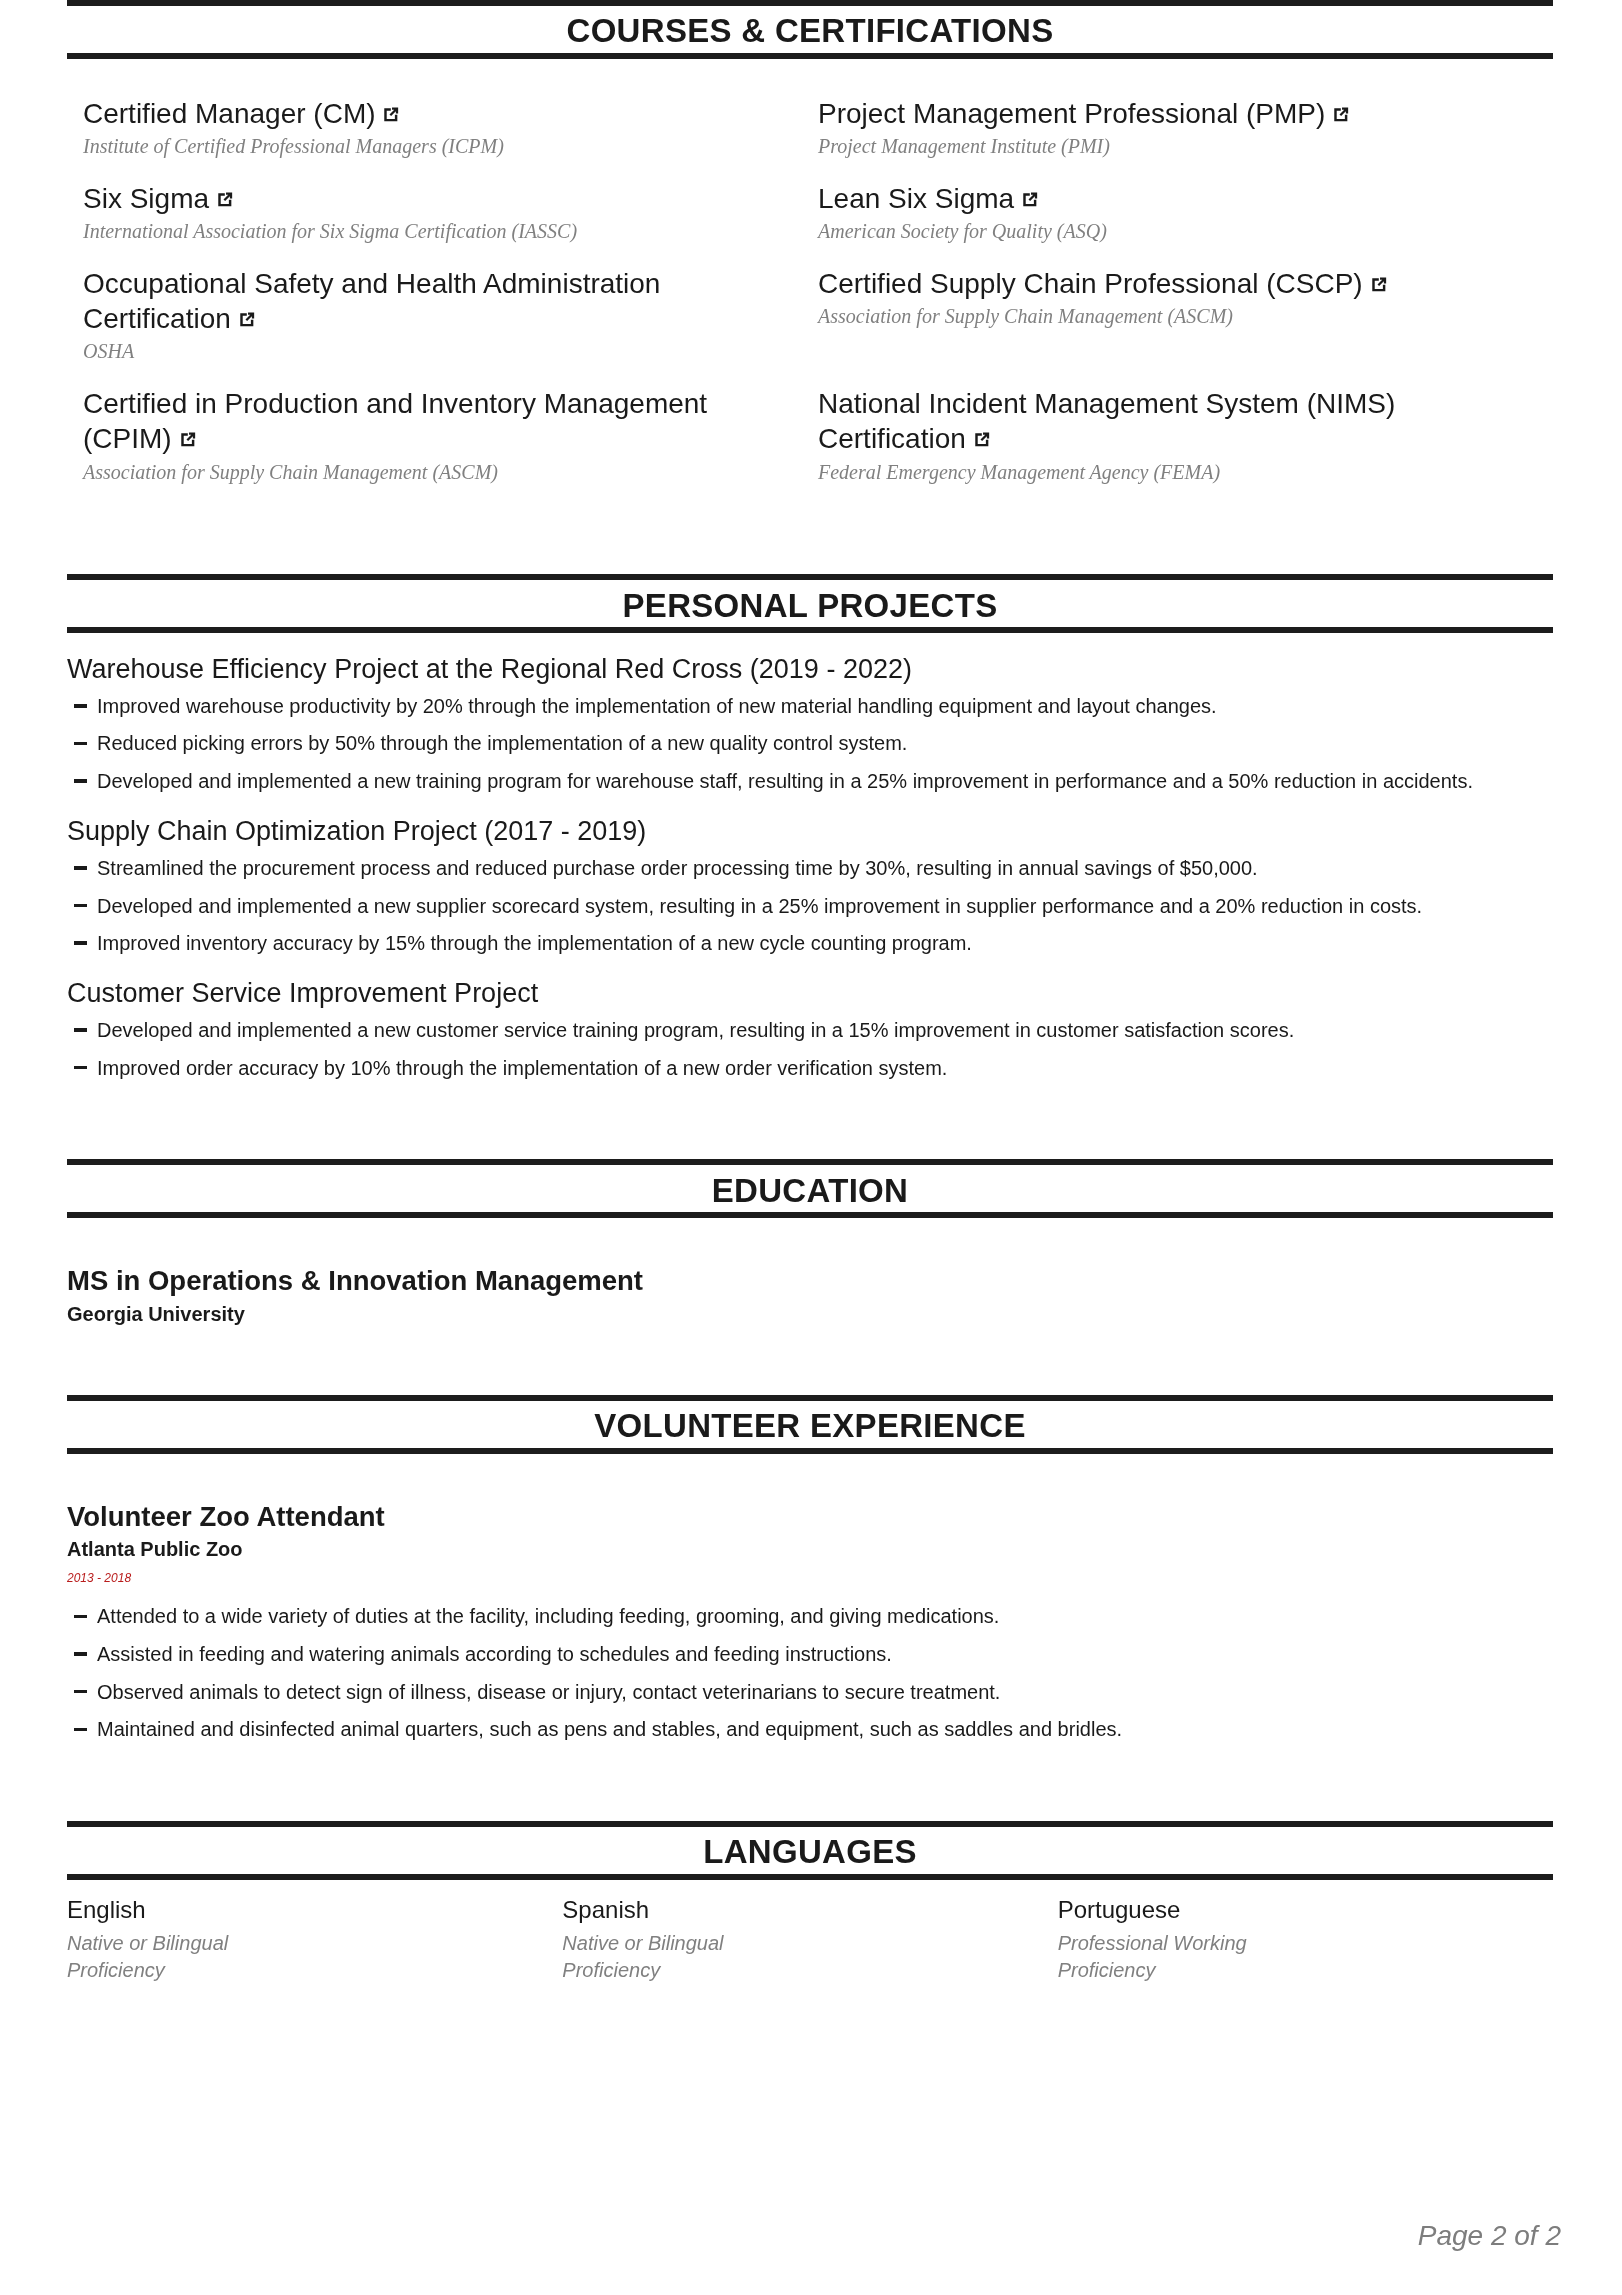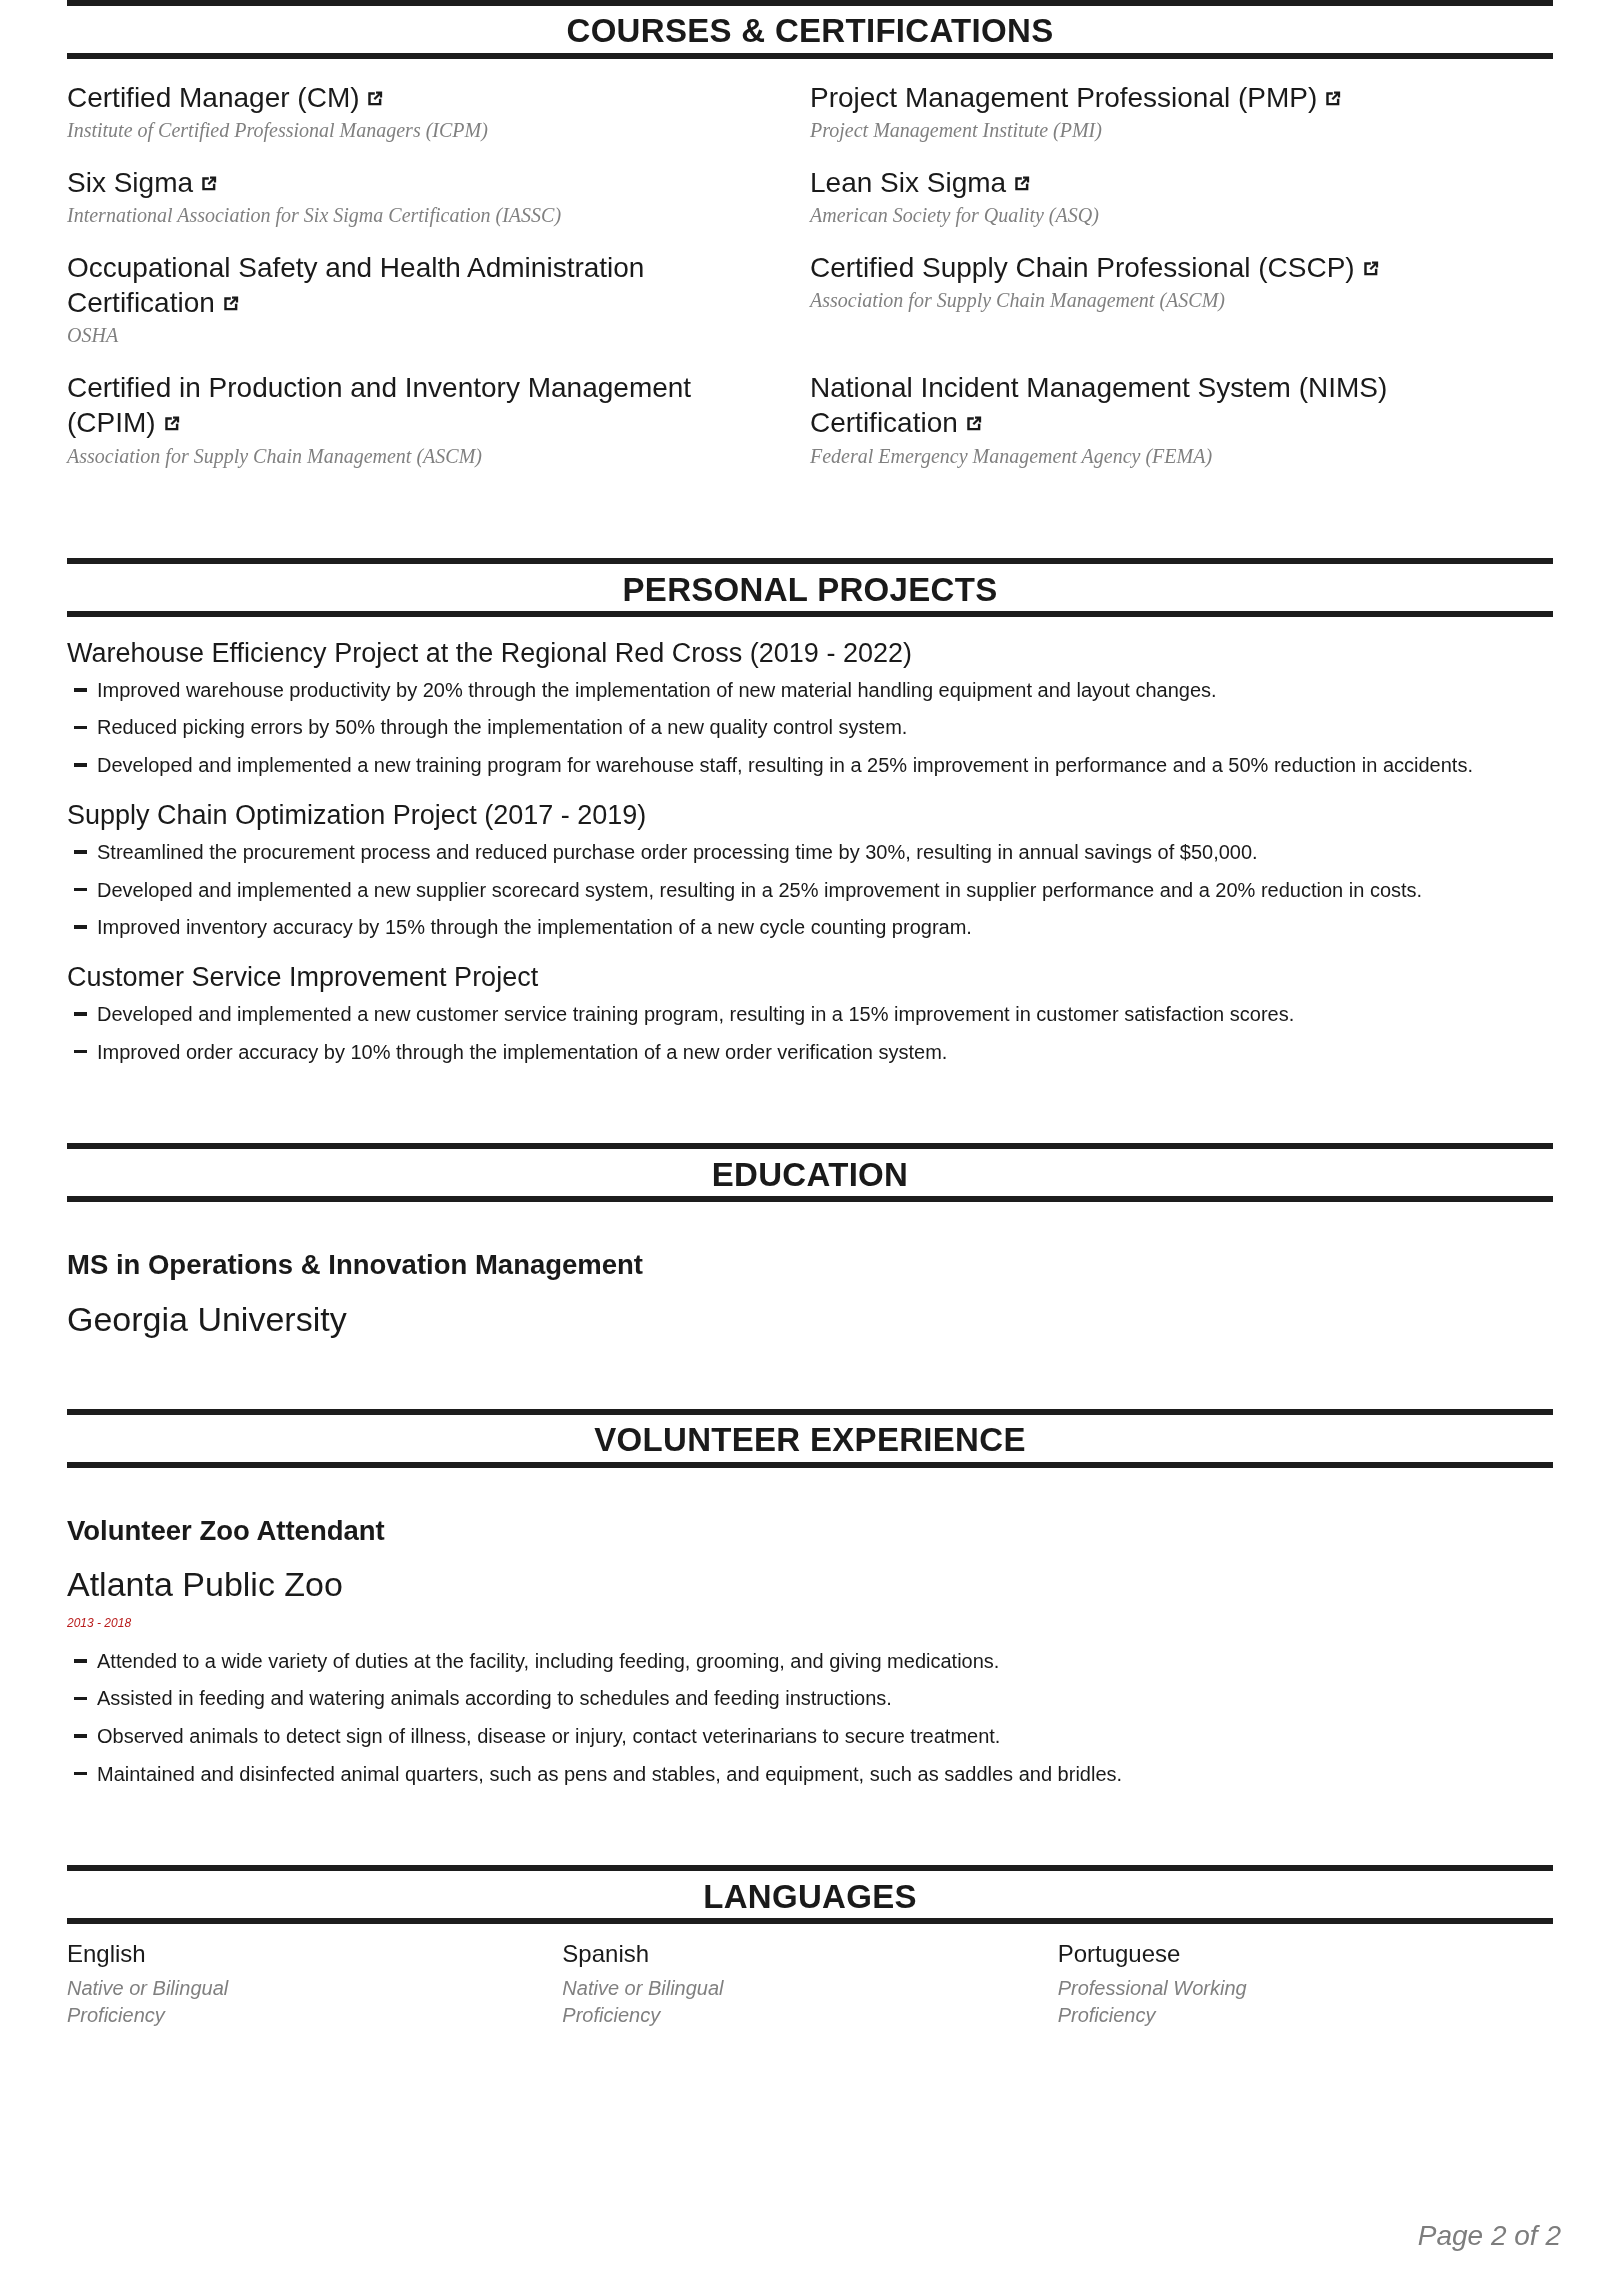--- a/index.html
+++ b/index.html
@@ -36,21 +36,22 @@
     letter-spacing:0.3px;
     color:#1a1a1a;
     padding:8.5px 0 5.9px 0;
     line-height:1.0;
   }
 
   
   .cert-grid {
     display:flex;
     flex-wrap:wrap;
-    padding-top:21px;
+    padding-top:37px;
+    margin-left:16px;
   }
   .cert-item {
     width:50%;
     padding-right:59px;
     margin-bottom:21.6px;
   }
   .cert-name {
     font-size:28px;
     font-weight:400;
     color:#1a1a1a;
@@ -102,25 +103,25 @@
   .block-gap-lg { height:68px; }
   .block-gap-md { height:46px; }
 
   .ed-degree, .vol-role {
     font-size:27.5px;
     font-weight:700;
     color:#1a1a1a;
     line-height:1.25;
   }
   .ed-school, .vol-org {
-    font-size:34px;
-    font-weight:400;
+    font-size:20px;
+    font-weight:700;
     color:#1a1a1a;
     line-height:1.3;
-    margin-top:14px;
+    margin-top:2px;
   }
   .vol-dates {
     font-size:12px;
     font-style:italic;
     color:#b91c1c;
     margin-top:9.2px;
     margin-bottom:17px;
   }
 
   

